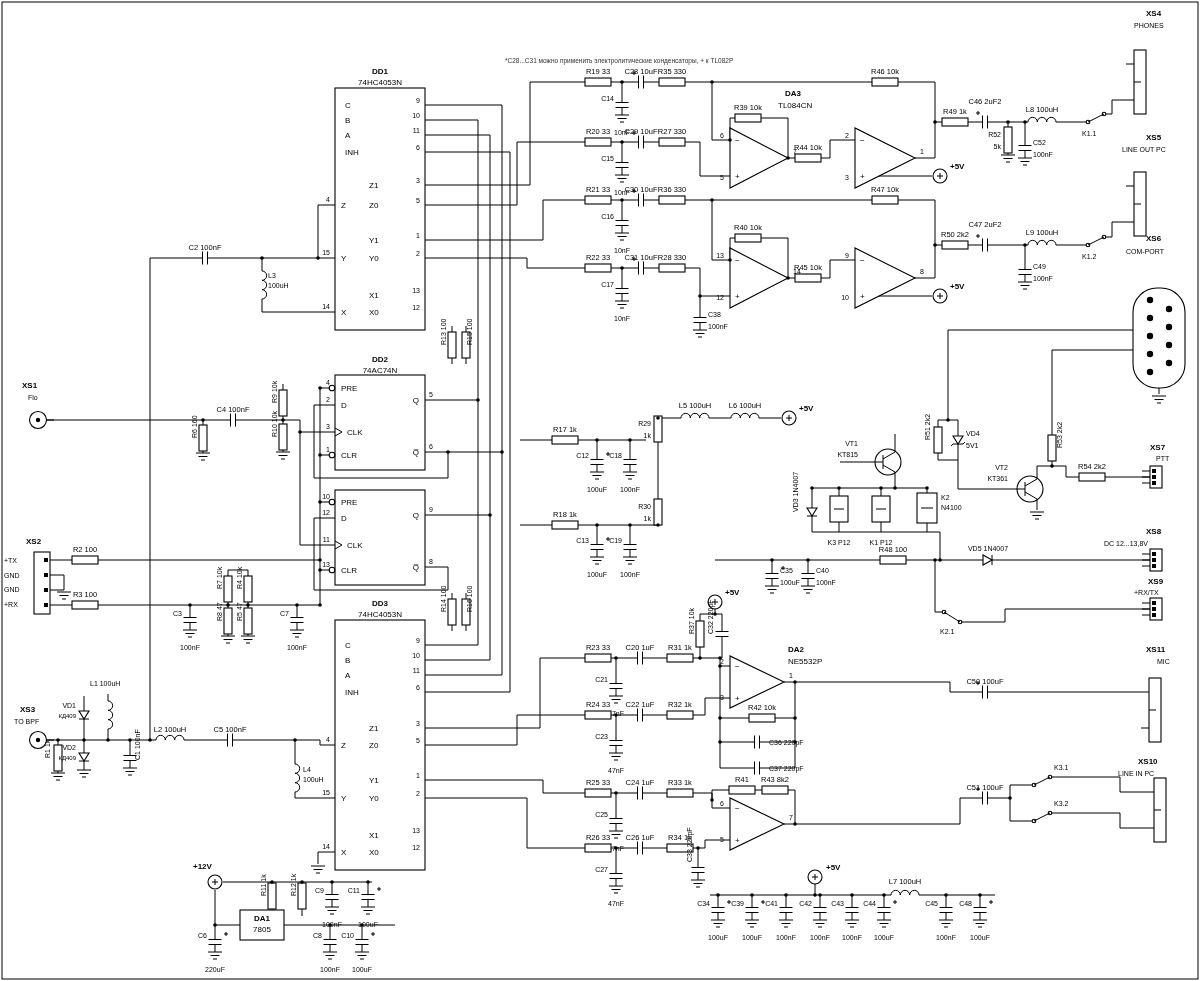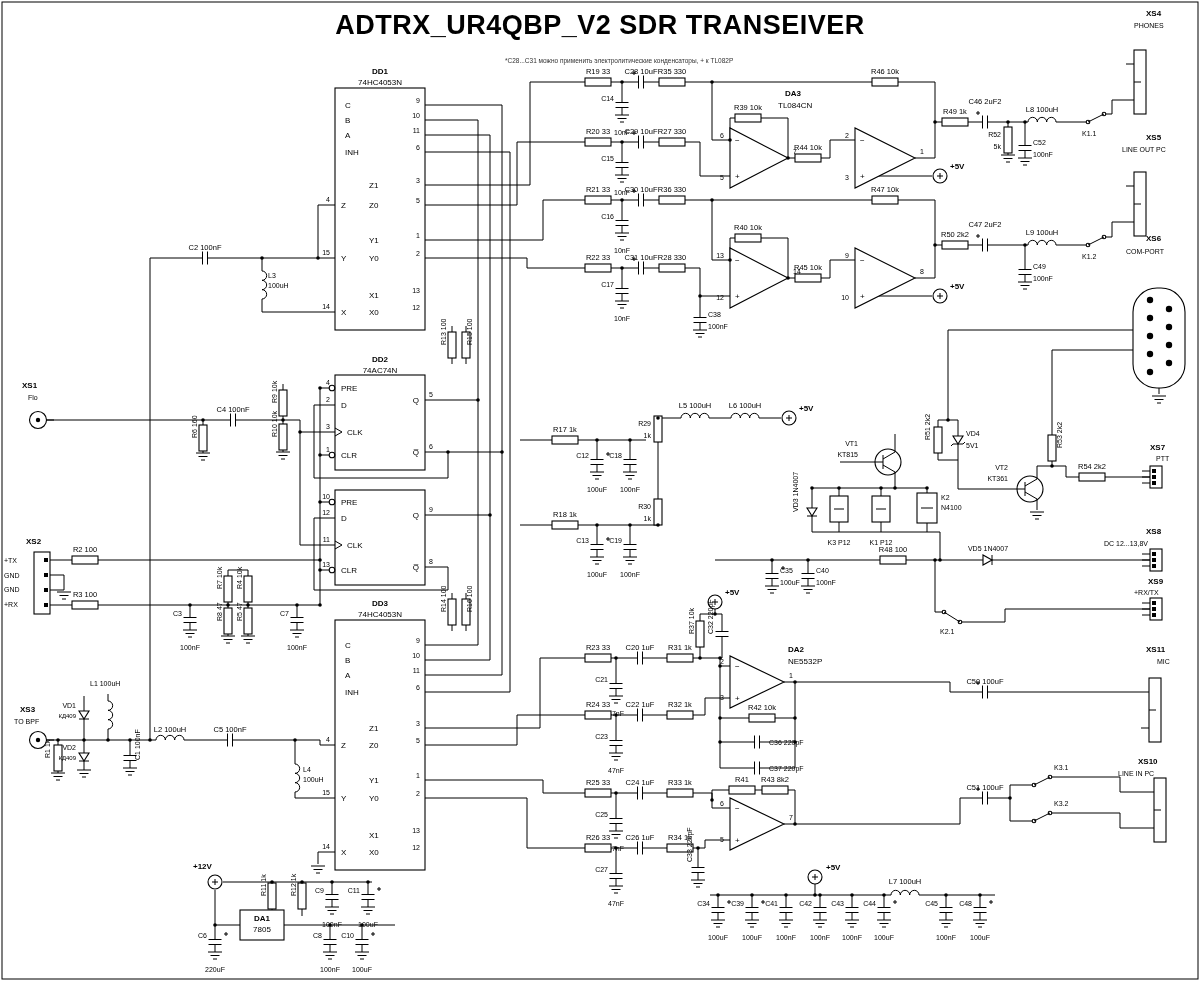--- a/index.html
+++ b/index.html
@@ -11,21 +11,20 @@
   svg{position:absolute;top:0;left:0;}
   svg text{font-family:"Liberation Sans",sans-serif;fill:#000;}
   .w{stroke:#000;stroke-width:1;fill:none;}
   .sym{stroke:#000;stroke-width:1.1;fill:#fff;}
   .blk{fill:#000;stroke:none;}
 </style>
 </head>
 <body>
 
 <div id="page">
-  <div id="title">ADTRX_UR4QBP_V2 SDR TRANSEIVER</div>
   <div id="note">*C28...C31 можно применить электролитические конденсаторы, + к TL082P</div>
   <svg id="schem" width="1200" height="981" viewBox="0 0 1200 981">
       <rect x="2" y="2" width="1196" height="977" fill="none" stroke="#000" stroke-width="1"></rect>
       <g>
         <polyline points="425,185 530,185 530,82 575,82" class="w"></polyline>
         <polyline points="425,205 517,205 517,142 575,142" class="w"></polyline>
         <polyline points="425,240 543,240 543,200 575,200" class="w"></polyline>
         <polyline points="425,258 527,258 527,268 575,268" class="w"></polyline>
         <polyline points="575,82 585,82" class="w"></polyline>
         <polyline points="611,82 633,82" class="w"></polyline>

